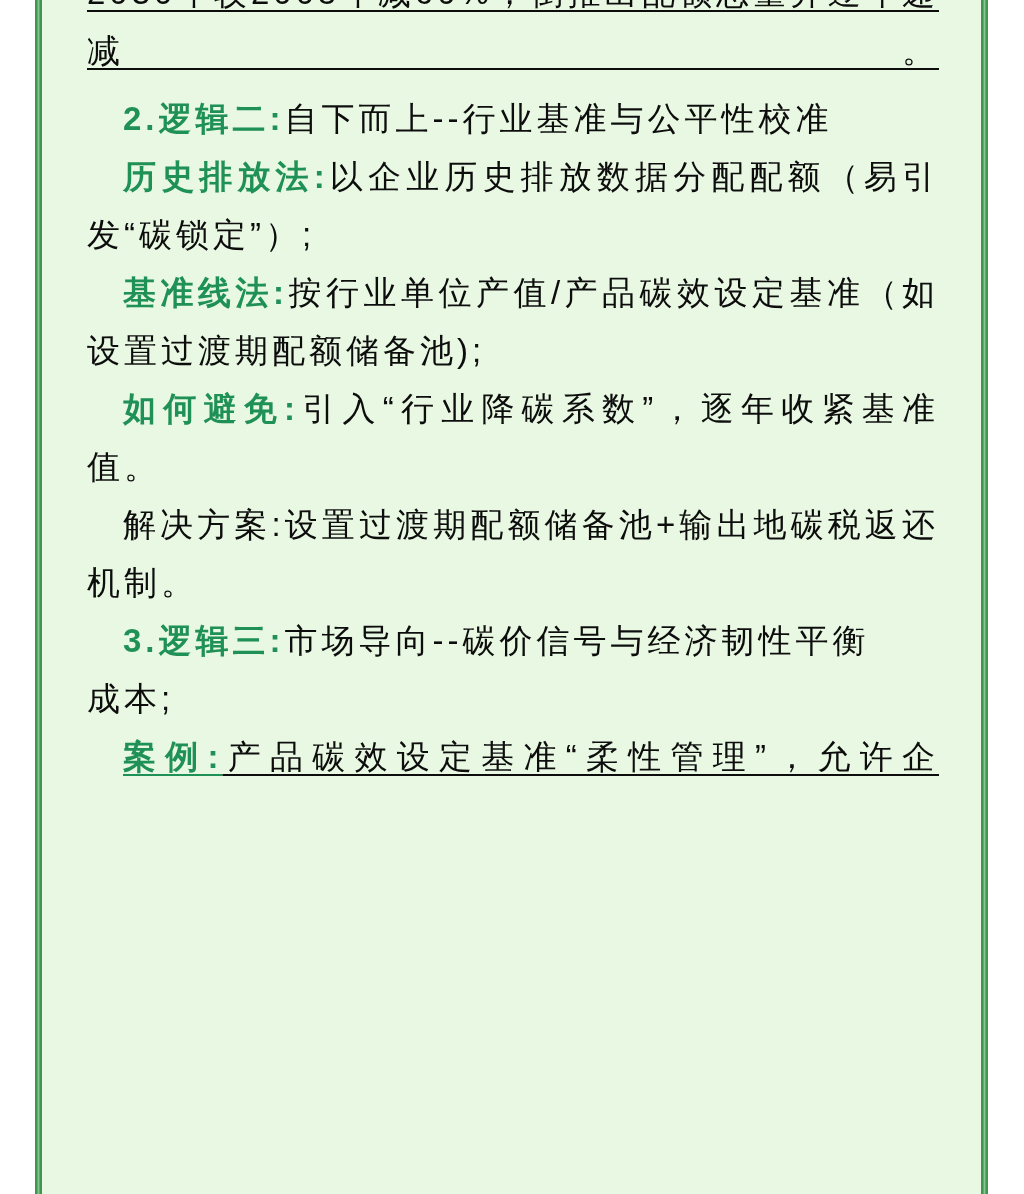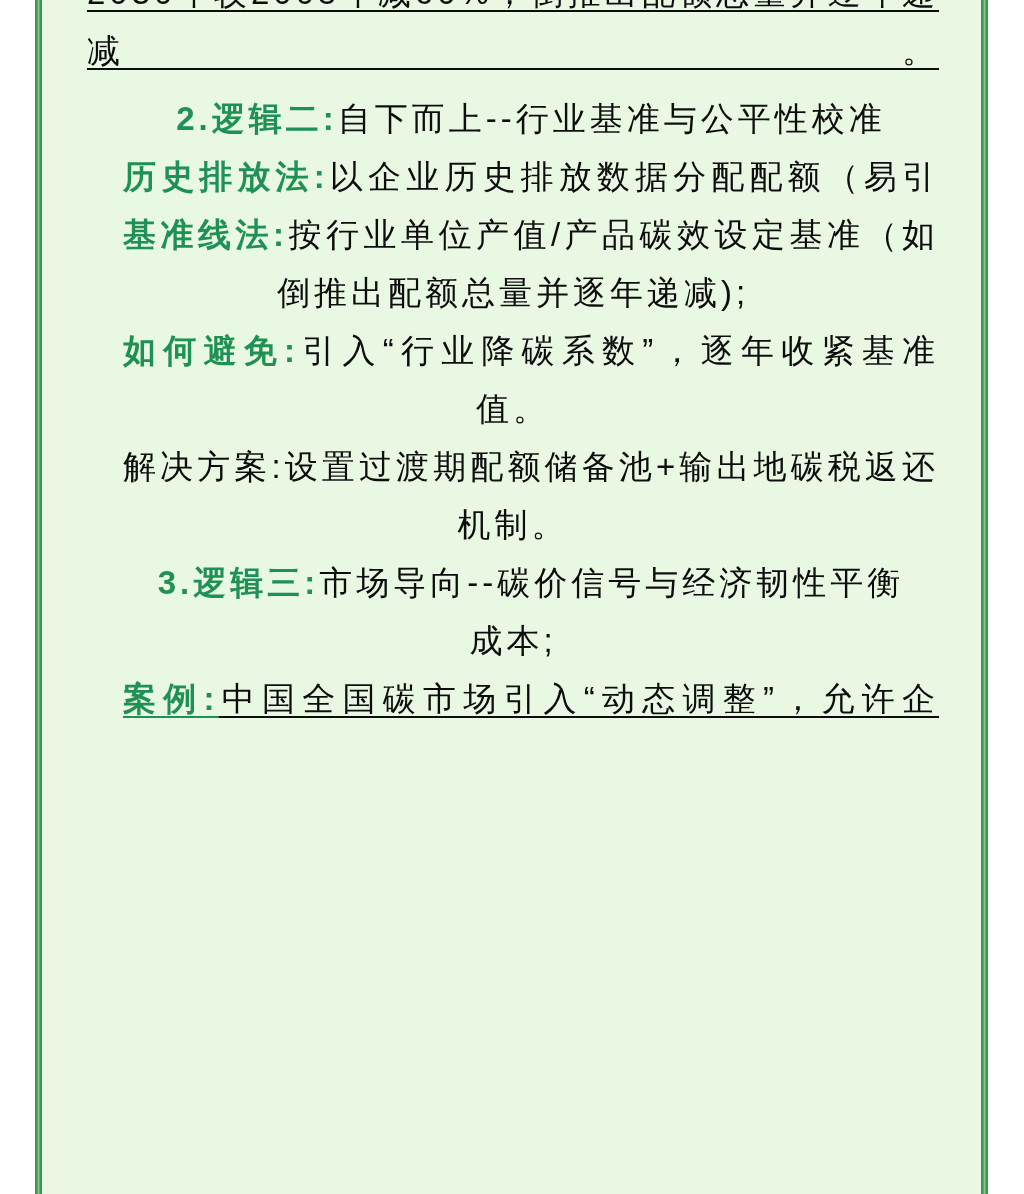--- a/index.html
+++ b/index.html
@@ -20,21 +20,20 @@
     width: 939px; box-sizing: border-box;
     background: #e9f8e2;
     padding: 0 42px 0 45px;
     overflow: hidden;
   }
   .para { margin: 0; }
   .para.clipped { margin-top: -36px; }
   .line {
     font-size: 33px; line-height: 58px; letter-spacing: 4px;
     color: #0d0d0d;
-    text-align: center;
   }
   .line.j { text-align: justify; text-align-last: justify; text-justify: inter-character; }
   .line.ind { padding-left: 36px; }
   .seg.label { color: #1f9056; font-weight: bold; }
   .seg.u {
     text-decoration: underline;
     text-decoration-thickness: 2px;
     text-underline-offset: 6px;
   }
 </style>
@@ -47,41 +46,42 @@
   <div class="panel">
     <div>
         <div class="para clipped">
           <div class="line j"><span class="seg u">2030年较2005年减60%，倒推出配额总量并逐年递减。</span></div>
         </div>
         <div class="para" style="margin-top: 10px;">
           <div class="line ind"><span class="seg label">2.逻辑二:</span><span class="seg">自下而上--行业基准与公平性校准</span></div>
         </div>
         <div class="para">
           <div class="line j ind"><span class="seg label">历史排放法:</span><span class="seg">以企业历史排放数据分配配额（易引</span></div>
+          <div class="line"><span class="seg">发“碳锁定”）;</span></div>
         </div>
         <div class="para">
           <div class="line j ind"><span class="seg label">基准线法:</span><span class="seg">按行业单位产值/产品碳效设定基准（如</span></div>
-          <div class="line"><span class="seg">倒推出配额总量并逐年递减);</span></div>
+          <div class="line"><span class="seg">设置过渡期配额储备池);</span></div>
         </div>
         <div class="para">
           <div class="line j ind"><span class="seg label">如何避免:</span><span class="seg">引入“行业降碳系数”，逐年收紧基准</span></div>
           <div class="line"><span class="seg">值。</span></div>
         </div>
         <div class="para">
           <div class="line j ind"><span class="seg">解决方案:设置过渡期配额储备池+输出地碳税返还</span></div>
           <div class="line"><span class="seg">机制。</span></div>
         </div>
         <div class="para">
           <div class="line ind"><span class="seg label">3.逻辑三:</span><span class="seg">市场导向--碳价信号与经济韧性平衡</span></div>
         </div>
         <div class="para">
         </div>
         <div class="para">
           <div class="line"><span class="seg">成本;</span></div>
         </div>
         <div class="para">
-          <div class="line j ind"><span class="seg label u">案例:</span><span class="seg u">中国全国碳市场引入“动态调整”，允许企</span></div>
+          <div class="line j ind"><span class="seg label u">案例:</span><span class="seg u">产品碳效设定基准“柔性管理”，允许企</span></div>
         </div>
       </div>
   </div>
   <div class="vrule"></div>
   <div class="gutter-r"></div>
 </div>
 
 </body></html>

